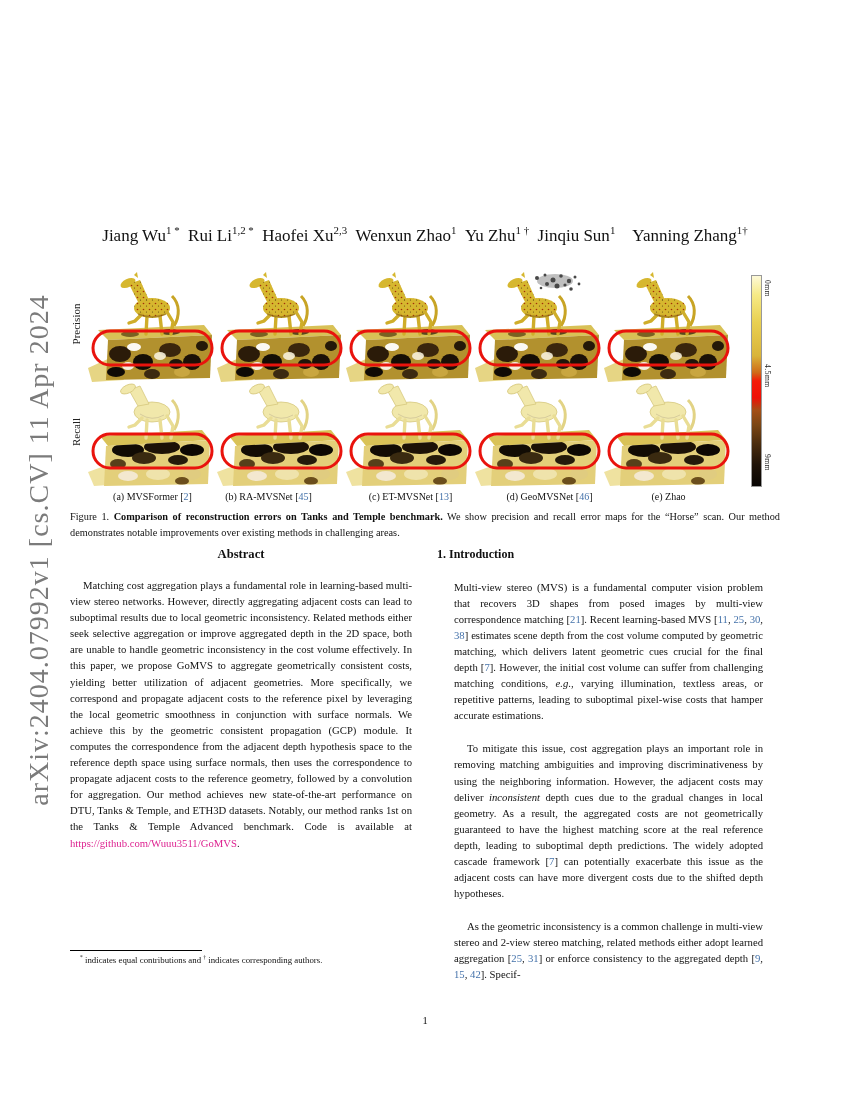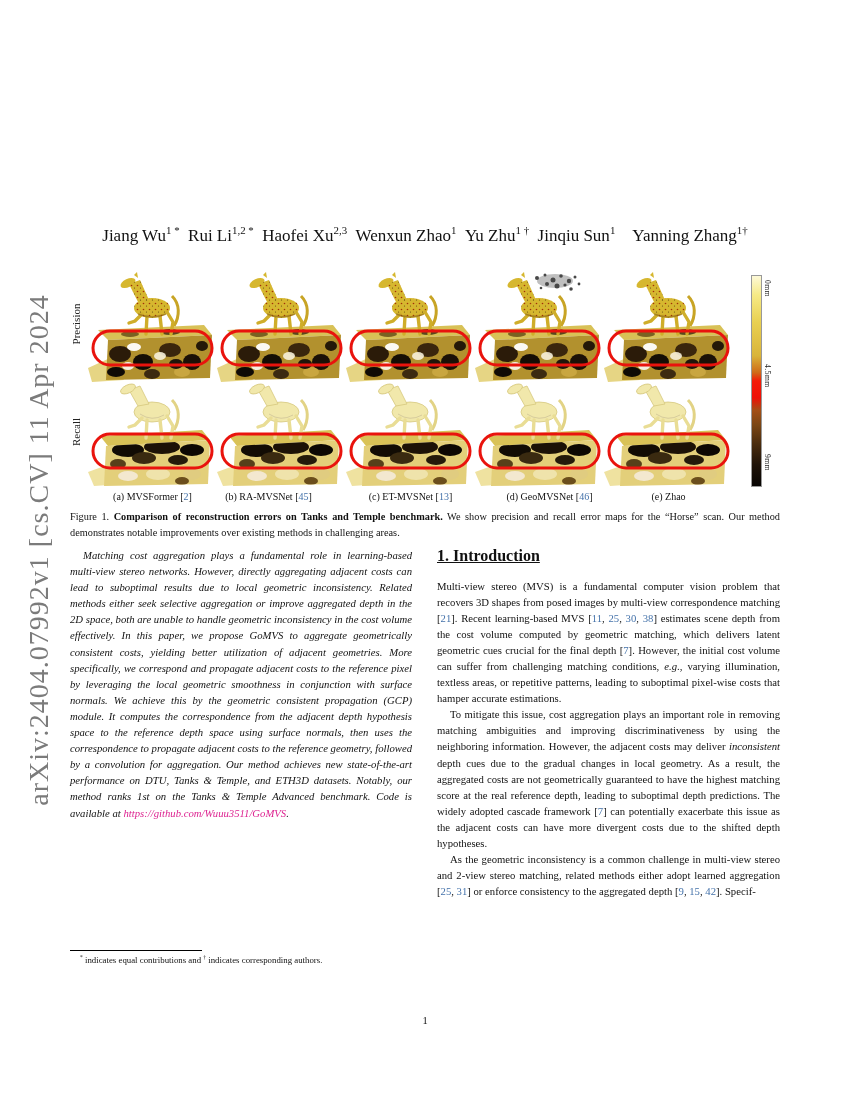--- a/index.html
+++ b/index.html
@@ -60,27 +60,27 @@
   }
 
   .figcaption {
     position:absolute; left:70px; top:509px; width:710px;
     font-size:10.3px; line-height:16px; text-align:justify;
   }
 
   .col-left  { position:absolute; left:70px;  top:547px; width:342px; }
   .col-right { position:absolute; left:437px; top:547px; width:343px; }
   .h-abstract { text-align:center; font-size:12.6px; font-weight:bold; margin:0 0 15px 0; }
-  .h-intro    { font-size:16px; font-weight:bold; margin:0 0 13px 0;text-decoration:underline; }
+  .h-intro    { font-size:12px; font-weight:bold; margin:0 0 13px 0; }
   .abstract-body {
-    font-style:italic; font-size:10.7px; line-height:16.1px;
+    font-size:10.7px; line-height:16.1px;
     text-align:justify; text-indent:13px; margin:0;
   }
   .col-right p {
-    font-size:10.7px; line-height:16.05px; text-align:justify; margin:0;
+    font-size:10.7px; line-height:16.05px; text-align:justify; margin:17px;
   }
   .col-right p.indent { text-indent:13px; }
 
   .footnote { position:absolute; left:70px; top:950px; width:342px; }
   .footnote-rule { width:132px; border-top:1px solid #000; margin-bottom:4px; }
   .footnote-text { font-size:8.8px; text-indent:10px; }
 
   .pageno { position:absolute; top:1015px; left:0; width:100%; text-align:center; font-size:10.5px; }
 
   .ring { fill:none; stroke:var(--error_red,#e9130d); stroke-width:3; }
@@ -218,20 +218,21 @@
     <div class="panel-caption" style="left:16px"><span>(a) MVSFormer [</span><span class="cite">2</span><span>]</span></div>
     <div class="panel-caption" style="left:132px"><span>(b) RA-MVSNet [</span><span class="cite">45</span><span>]</span></div>
     <div class="panel-caption" style="left:274px"><span>(c) ET-MVSNet [</span><span class="cite">13</span><span>]</span></div>
     <div class="panel-caption" style="left:413px"><span>(d) GeoMVSNet [</span><span class="cite">46</span><span>]</span></div>
     <div class="panel-caption" style="left:532px"><span>(e) Zhao</span></div>
   </div>
 
   <div class="figcaption"><span>Figure 1. </span><span class="b">Comparison of reconstruction errors on Tanks and Temple benchmark.</span><span> We show precision and recall error maps for the “Horse” scan. Our method demonstrates notable improvements over existing methods in challenging areas.</span></div>
 
   <div class="col-left">
+    <div class="h-abstract">Abstract</div>
     <p class="abstract-body"><span>Matching cost aggregation plays a fundamental role in learning-based multi-view stereo networks. However, directly aggregating adjacent costs can lead to suboptimal results due to local geometric inconsistency. Related methods either seek selective aggregation or improve aggregated depth in the 2D space, both are unable to handle geometric inconsistency in the cost volume effectively. In this paper, we propose GoMVS to aggregate geometrically consistent costs, yielding better utilization of adjacent geometries. More specifically, we correspond and propagate adjacent costs to the reference pixel by leveraging the local geometric smoothness in conjunction with surface normals. We achieve this by the geometric consistent propagation (GCP) module. It computes the correspondence from the adjacent depth hypothesis space to the reference depth space using surface normals, then uses the correspondence to propagate adjacent costs to the reference geometry, followed by a convolution for aggregation. Our method achieves new state-of-the-art performance on DTU, Tanks &amp; Temple, and ETH3D datasets. Notably, our method ranks 1st on the Tanks &amp; Temple Advanced benchmark. Code is available at </span><span class="url">https://github.com/Wuuu3511/GoMVS</span><span>.</span></p>
   </div>
 
   <div class="col-right">
     <div class="h-intro">1. Introduction</div>
     <p><span>Multi-view stereo (MVS) is a fundamental computer vision problem that recovers 3D shapes from posed images by multi-view correspondence matching [</span><span class="cite">21</span><span>]. Recent learning-based MVS [</span><span class="cite">11</span><span>, </span><span class="cite">25</span><span>, </span><span class="cite">30</span><span>, </span><span class="cite">38</span><span>] estimates scene depth from the cost volume computed by geometric matching, which delivers latent geometric cues crucial for the final depth [</span><span class="cite">7</span><span>]. However, the initial cost volume can suffer from challenging matching conditions, </span><span class="i">e.g</span><span>., varying illumination, textless areas, or repetitive patterns, leading to suboptimal pixel-wise costs that hamper accurate estimations.</span></p>
     <p class="indent"><span>To mitigate this issue, cost aggregation plays an important role in removing matching ambiguities and improving discriminativeness by using the neighboring information. However, the adjacent costs may deliver </span><span class="i">inconsistent</span><span> depth cues due to the gradual changes in local geometry. As a result, the aggregated costs are not geometrically guaranteed to have the highest matching score at the real reference depth, leading to suboptimal depth predictions. The widely adopted cascade framework [</span><span class="cite">7</span><span>] can potentially exacerbate this issue as the adjacent costs can have more divergent costs due to the shifted depth hypotheses.</span></p>
     <p class="indent"><span>As the geometric inconsistency is a common challenge in multi-view stereo and 2-view stereo matching, related methods either adopt learned aggregation [</span><span class="cite">25</span><span>, </span><span class="cite">31</span><span>] or enforce consistency to the aggregated depth [</span><span class="cite">9</span><span>, </span><span class="cite">15</span><span>, </span><span class="cite">42</span><span>]. Specif-</span></p>
   </div>
 

